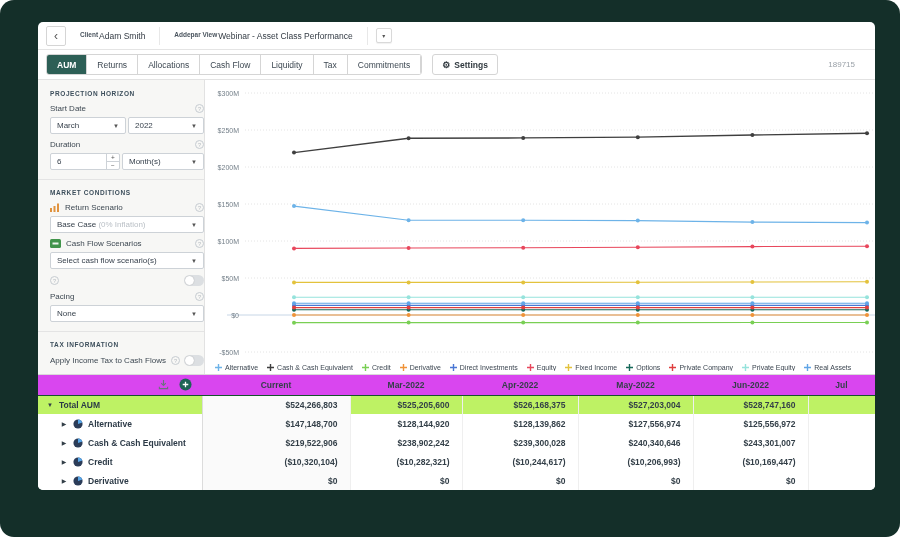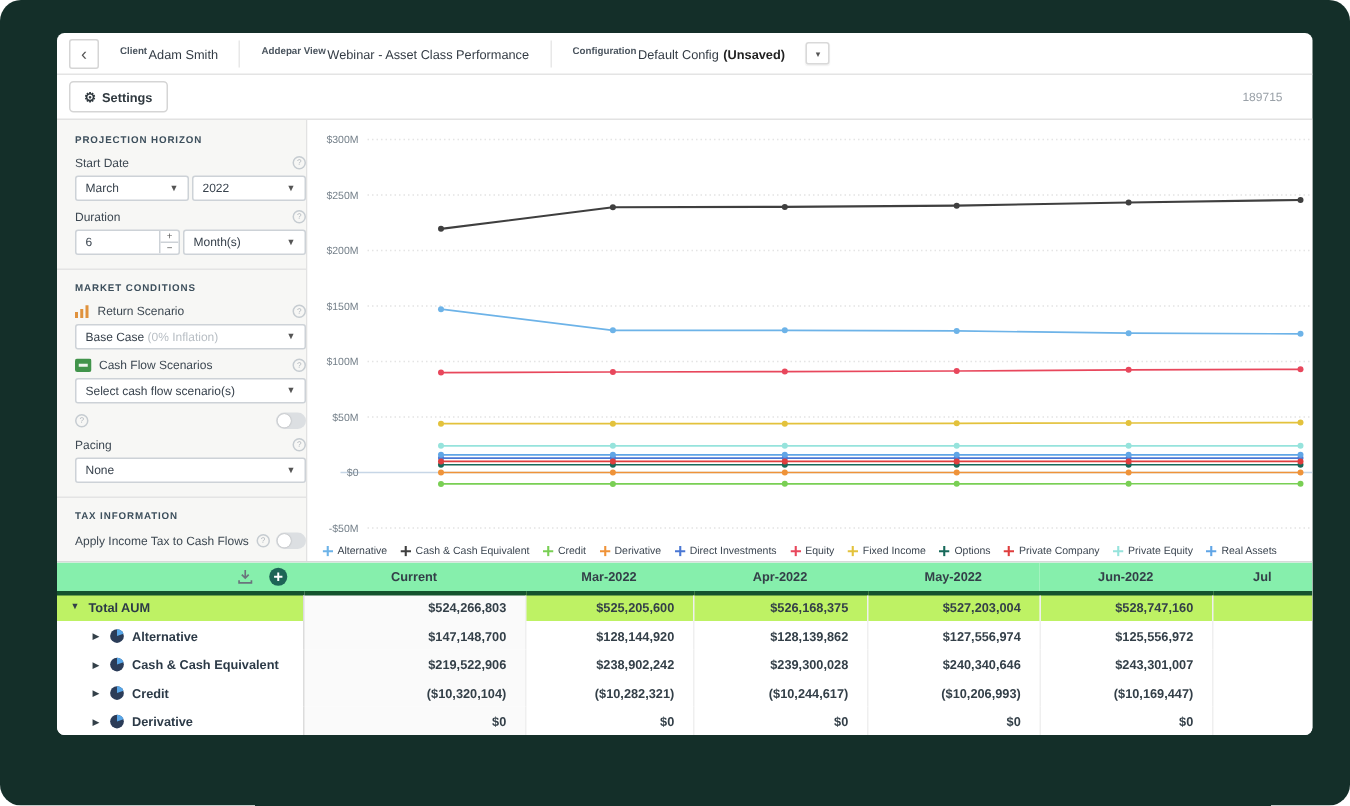--- a/index.html
+++ b/index.html
@@ -59,21 +59,21 @@
 
   
   .chartwrap { flex:1 1 auto; position:relative; background:#fff; min-width:0; }
   #chart { position:absolute; left:0; top:0; }
   .legend { position:absolute; left:10px; right:0; bottom:3px; display:flex; align-items:center; gap:9px; overflow:hidden; }
   .legend-item { display:flex; align-items:center; gap:3px; font-size:7px; color:#3c4651; white-space:nowrap; cursor:pointer; }
 
   
   .tablewrap { flex:0 0 auto; border-top:1px solid #d9d9d9; overflow:hidden; background:#fff; }
   table { border-collapse:collapse; table-layout:fixed; width:837px; }
-  thead th { height:20px; border-bottom:3px solid #14532d; font-weight:bold; color:#333f48; font-size:8.5px; text-align:center; background:#86efac; }
+  thead th { height:20px; border-bottom:1px solid #14532d; font-weight:bold; color:#333f48; font-size:8.5px; text-align:center; background:#d946ef; }
   thead th.first { text-align:right; }
   .hicons { display:flex; justify-content:flex-end; align-items:center; gap:10px; padding-right:10px; }
   td { height:19px; font-size:8.5px; color:#333f48; }
   td.name { padding-left:8px; border-right:1px solid #dcdcdc; }
   td.val { text-align:right; padding-right:12px; font-weight:bold; border-left:1px solid #efefef; }
   td.val.cur { background:#fafafa; }
   tr.total { background:#bef264;margin-top:48px; }
   tr.total td.name .rowlabel { font-weight:bold; }
   .rowflex { display:flex; align-items:center; gap:5px; }
   .arrow { font-size:6px; color:#333f48; width:8px; text-align:center; flex:0 0 auto; cursor:pointer; }
@@ -97,33 +97,35 @@
           </div>
       </div>
       <div class="hdiv"></div>
       <div class="hfield">
         <div class="hlabel">Addepar View</div>
         <div class="hvalue">
             <span>Webinar - Asset Class Performance</span>
           </div>
       </div>
       <div class="hdiv"></div>
-      <div class="hfield">
-        <div class="hlabel">Configuration</div>
-        <div class="hvalue">
-          <span>Default Config</span>
-          <span class="unsaved">(Unsaved)</span>
-        </div>
-      </div>
       <button class="caretbtn">
         <span>▾</span>
       </button>
     </div>
 
     <div class="tabbar">
+      <div class="tabs" id="tabs">
+          <button class="tab active">AUM</button>
+          <button class="tab">Returns</button>
+          <button class="tab">Allocations</button>
+          <button class="tab">Cash Flow</button>
+          <button class="tab">Liquidity</button>
+          <button class="tab">Tax</button>
+          <button class="tab">Commitments</button>
+        </div>
       <button class="settingsbtn">
         <span class="gear">⚙</span>
         <span>Settings</span>
       </button>
       <div class="idnum">189715</div>
     </div>
 
     <div class="content">
 
       <div class="sidebar">

